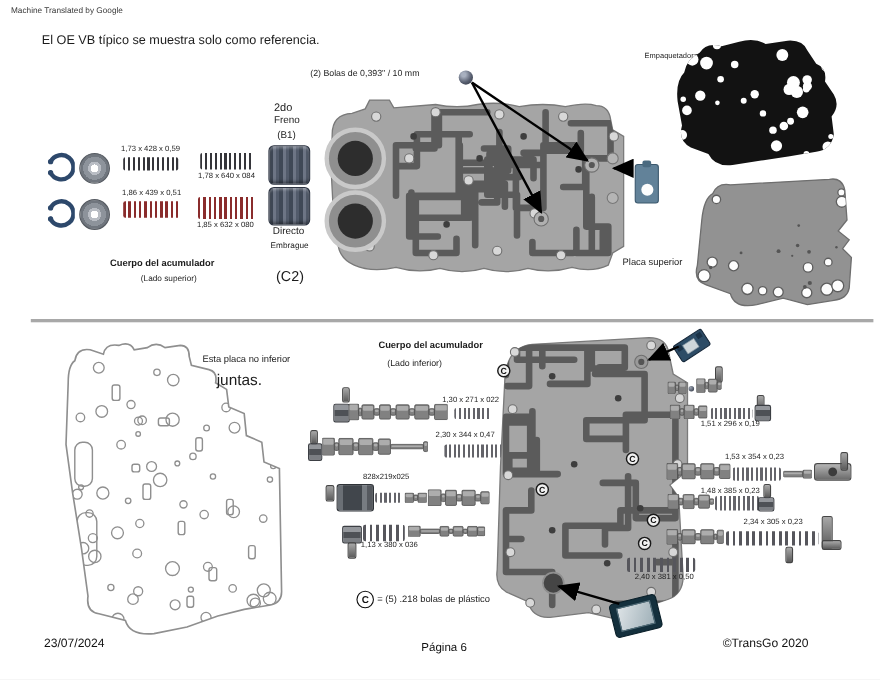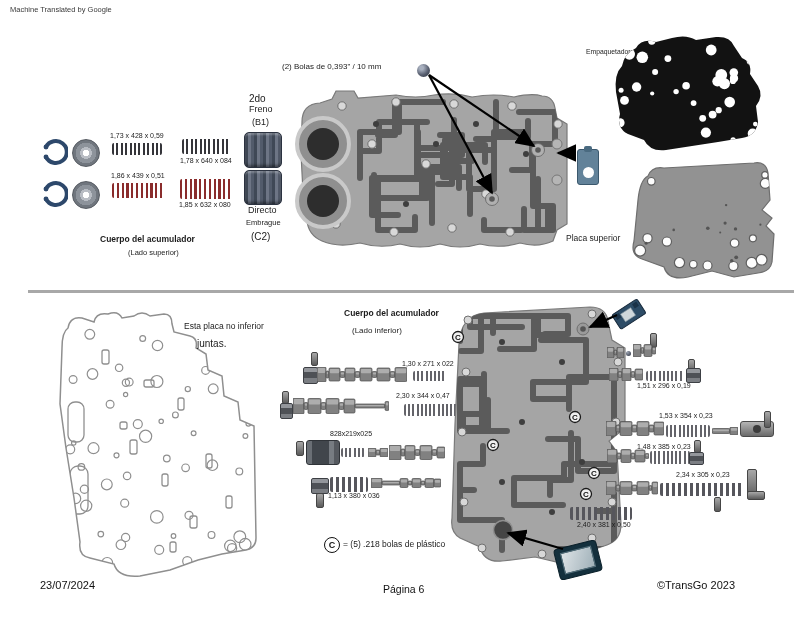--- a/index.html
+++ b/index.html
@@ -41,20 +41,21 @@
   .cmark-note{position:absolute;width:14px;height:14px;border:1.7px solid #111;border-radius:50%;
         font-size:9px;font-weight:bold;text-align:center;line-height:14px}
   .footer-text{position:absolute;font-size:11px;color:#111}
 </style>
 </head>
 <body>
 
 <div class="page">
 
   <div class="lbl" style="left:10px;top:6px;font-size:7.5px;color:#3a3a3a">Machine Translated by Google</div>
+  <div class="lbl" style="left:38px;top:31px;font-size:11.5px">El OE VB típico se muestra solo como referencia.</div>
 
   <svg class="abs" style="left:38px;top:137px" width="30" height="30" viewBox="0 0 30 30">
     <path d="M8,10 A11,11 0 1 1 8,20" fill="none" stroke="#2d486b" stroke-width="4" stroke-linecap="round"></path>
     <circle cx="8" cy="10" r="2.4" fill="#2d486b"></circle>
       <circle cx="8" cy="20" r="2.4" fill="#2d486b"></circle>
   </svg>
   <svg class="abs" style="left:38px;top:179px" width="30" height="30" viewBox="0 0 30 30">
     <path d="M8,10 A11,11 0 1 1 8,20" fill="none" stroke="#2d486b" stroke-width="4" stroke-linecap="round"></path>
     <circle cx="8" cy="10" r="2.4" fill="#2d486b"></circle>
       <circle cx="8" cy="20" r="2.4" fill="#2d486b"></circle>
@@ -74,21 +75,21 @@
   <div class="lbl" style="left:100px;top:235px;font-size:8.5px;font-weight:bold">Cuerpo del acumulador</div>
   <div class="lbl" style="left:128px;top:249px;font-size:7.5px">(Lado superior)</div>
 
   <div class="lbl" style="left:249px;top:93px;font-size:10px">2do</div>
   <div class="lbl" style="left:249px;top:105px;font-size:9px">Freno</div>
   <div class="lbl" style="left:252px;top:118px;font-size:9px">(B1)</div>
   <div class="drum" style="left:244px;top:132px;width:36px;height:34px"></div>
   <div class="drum" style="left:244px;top:170px;width:36px;height:33px"></div>
   <div class="lbl" style="left:248px;top:206px;font-size:9px">Directo</div>
   <div class="lbl" style="left:246px;top:219px;font-size:7.5px">Embrague</div>
-  <div class="lbl" style="left:251px;top:231px;font-size:10px">(C2)</div>
+  <div class="lbl" style="left:251px;top:244px;font-size:13px">(C2)</div>
 
   <div class="lbl" style="left:282px;top:63px;font-size:8px">(2) Bolas de 0,393" / 10 mm</div>
   <div class="ball10" style="left:417px;top:64px"></div>
 
   <svg class="abs" id="upperBody" style="left:276px;top:84px" width="292" height="172" viewBox="0 0 292 172">
     <defs>
         <clipPath id="cpUB">
           <path d="M26,38 Q26,20 44,19 L56,15 L60,7 L78,7 L82,14 L120,11 Q140,15 158,11 Q178,8 196,13 Q218,9 238,13 Q256,9 266,12 Q277,12 279,24 L281,34 L291,40 L291,140 L281,146 L277,157 Q262,164 244,159 Q224,165 204,160 Q184,166 164,160 Q144,166 124,160 Q104,165 84,159 Q62,164 46,157 Q32,151 31,136 L27,108 L25,70 Z"></path>
         </clipPath>
       </defs>
@@ -287,21 +288,21 @@
         <rect x="134" y="168" width="6" height="12" rx="2"></rect>
       <rect x="178" y="148" width="6" height="14" rx="2"></rect>
         <rect x="162" y="210" width="7" height="12" rx="2"></rect>
       <rect x="116" y="74" width="10" height="7" rx="2"></rect>
         <rect x="92" y="116" width="7" height="7" rx="2"></rect>
       <rect x="198" y="190" width="6" height="12" rx="2"></rect>
         <rect x="142" y="236" width="6" height="10" rx="2"></rect>
     </g>
   </svg>
   <div class="lbl" style="left:184px;top:322px;font-size:8.5px">Esta placa no inferior</div>
-  <div class="lbl" style="left:197px;top:338px;font-size:10px">juntas.</div>
+  <div class="lbl" style="left:197px;top:338px;font-size:14px">juntas.</div>
 
   <div class="lbl" style="left:344px;top:309px;font-size:8.5px;font-weight:600">Cuerpo del acumulador</div>
   <div class="lbl" style="left:352px;top:327px;font-size:8px">(Lado inferior)</div>
 
   <div class="pin" style="left:311px;top:352px;width:5px;height:12px"></div>
   <div class="lbl" style="left:402px;top:360px">1,30 x 271 x 022</div>
   <div class="clip" style="left:303px;top:367px;width:13px;height:15px"></div>
   <div class="valve" style="left:317px;top:367px"><svg width="90" height="15" viewBox="0 0 90 15">
         <rect x="0" y="0" width="9" height="15" rx="1.2" fill="#818181" stroke="#4b4b4b" stroke-width="0.7"></rect>
         <rect x="0.8" y="1" width="7.4" height="5" rx="1" fill="#b8b8b8" opacity="0.8"></rect>
@@ -586,15 +587,15 @@
       <line x1="429" y1="75" x2="534" y2="146" marker-end="url(#ah)"></line>
       <line x1="429" y1="75" x2="492" y2="193" marker-end="url(#ah)"></line>
       <line x1="574" y1="153" x2="558" y2="153" marker-end="url(#ah)"></line>
       <line x1="617" y1="315" x2="590" y2="327" marker-end="url(#ah)"></line>
       <line x1="563" y1="549" x2="508" y2="533" marker-end="url(#ah)"></line>
     </g>
   </svg>
 
   <div class="footer-text" style="left:40px;top:579px">23/07/2024</div>
   <div class="footer-text" style="left:383px;top:583px;font-size:10.5px">Página 6</div>
-  <div class="footer-text" style="left:657px;top:579px">©TransGo 2023</div>
+  <div class="footer-text" style="left:657px;top:579px">©TransGo 2020</div>
 
 </div>
 
 </body></html>

